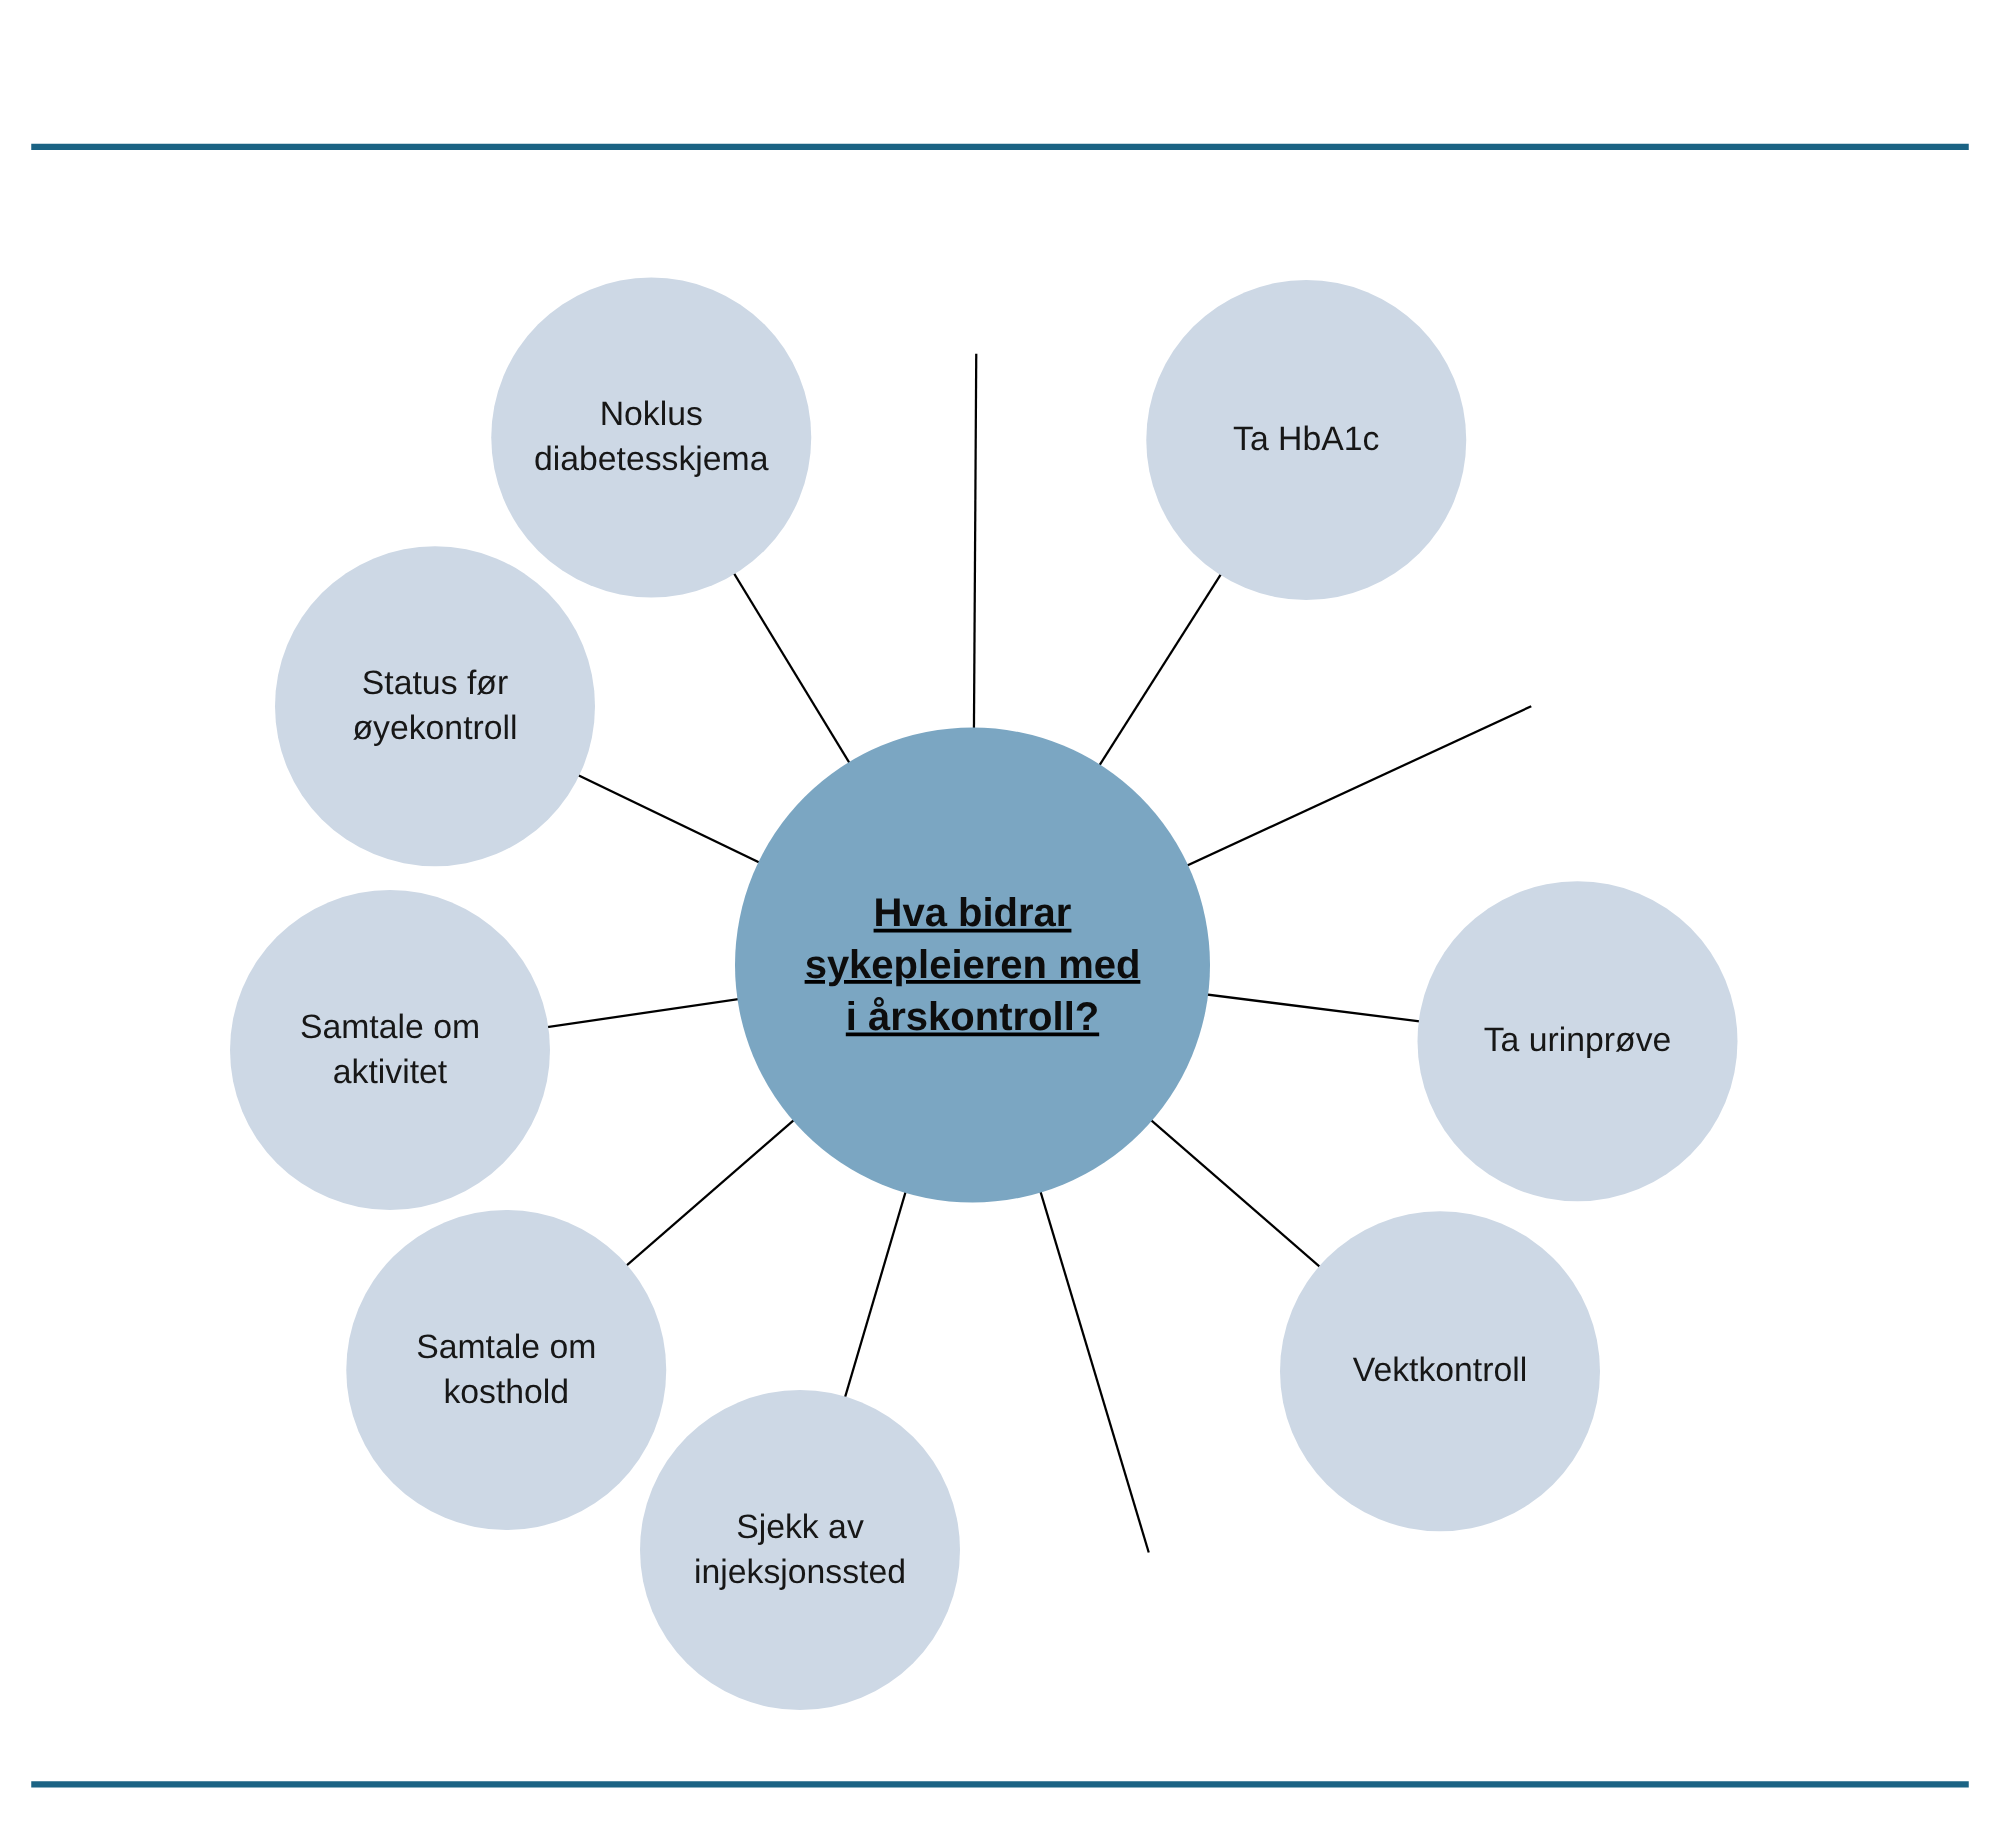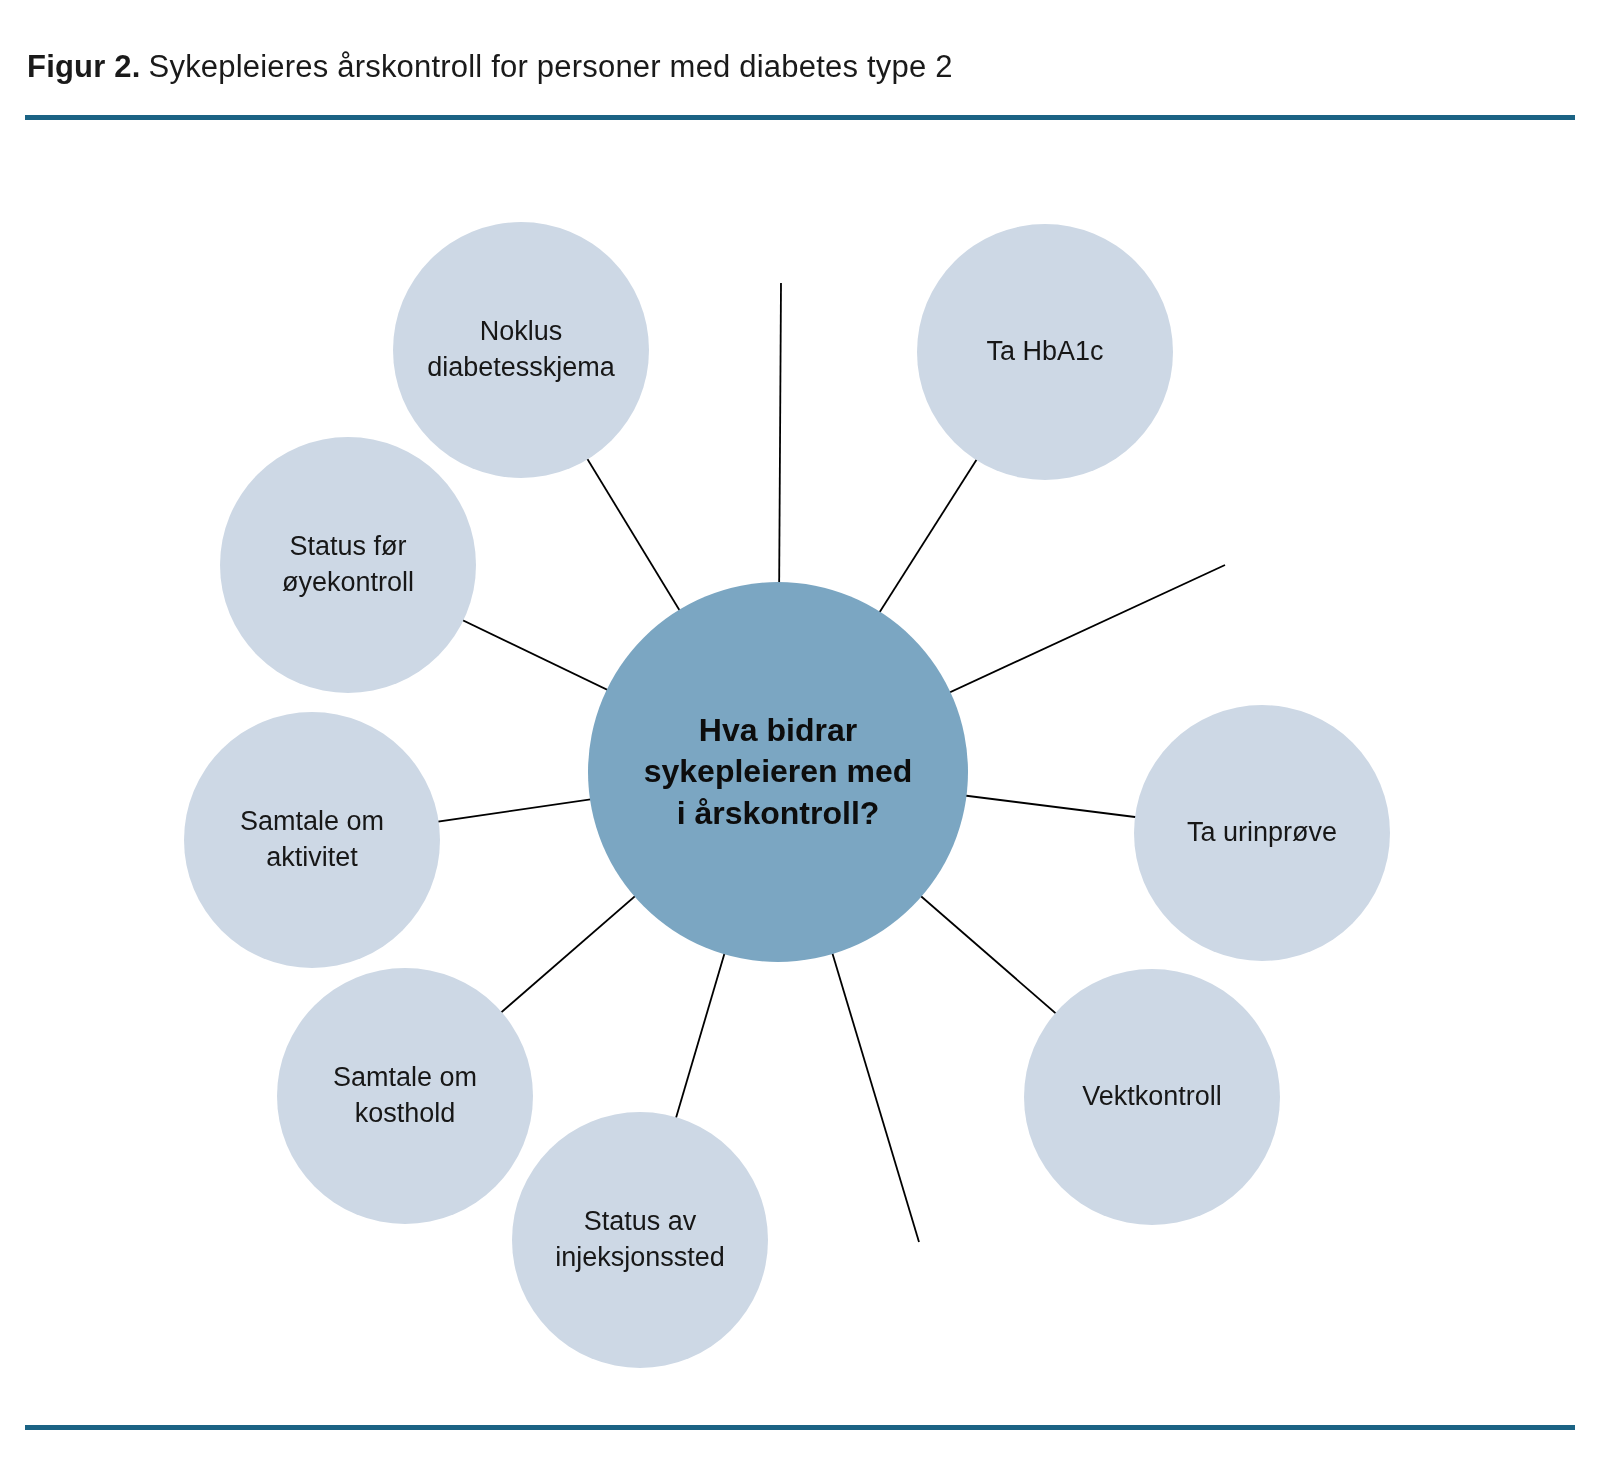--- a/index.html
+++ b/index.html
@@ -56,36 +56,34 @@
     white-space: pre-line;
     font-size: 27px;
     line-height: 1.33;
     color: #171717;
     padding: 0 8px;
   }
   .center-node {
     width: 380px;
     height: 380px;
     background: var(--center-fill, #7ba6c2);
+    text-decoration: underline;
   }
   .center-node .label {
     font-size: 32px;
     line-height: 1.3;
     font-weight: 700;
     color: #0d0d0d;
   }
 </style>
 </head>
 <body>
 
 <div class="page">
 
-  <div class="figure-title">
-    <span class="bold">Figur 2.</span><span>Sykepleieres årskontroll for personer med diabetes type 2</span>
-  </div>
 
   <div class="rule rule-top"></div>
 
   <svg class="connectors" width="1600" height="1472" viewBox="0 0 1600 1472">
     <g stroke="#000000" stroke-width="1.8">
       <line x1="778" y1="772" x2="781" y2="283"></line>
       <line x1="778" y1="772" x2="1045" y2="352"></line>
       <line x1="778" y1="772" x2="1225" y2="565"></line>
       <line x1="778" y1="772" x2="1262" y2="833"></line>
       <line x1="778" y1="772" x2="1152" y2="1097"></line>
@@ -101,21 +99,21 @@
   <div class="node" style="left:917px; top:224px">
     <span class="label">Ta HbA1c</span>
   </div>
   <div class="node" style="left:1134px; top:705px">
     <span class="label">Ta urinprøve</span>
   </div>
   <div class="node" style="left:1024px; top:969px">
     <span class="label">Vektkontroll</span>
   </div>
   <div class="node" style="left:512px; top:1112px">
-    <span class="label">Status av
+    <span class="label">Sjekk av
 injeksjonssted</span>
   </div>
   <div class="node" style="left:277px; top:968px">
     <span class="label">Samtale om
 kosthold</span>
   </div>
   <div class="node" style="left:184px; top:712px">
     <span class="label">Samtale om
 aktivitet</span>
   </div>

